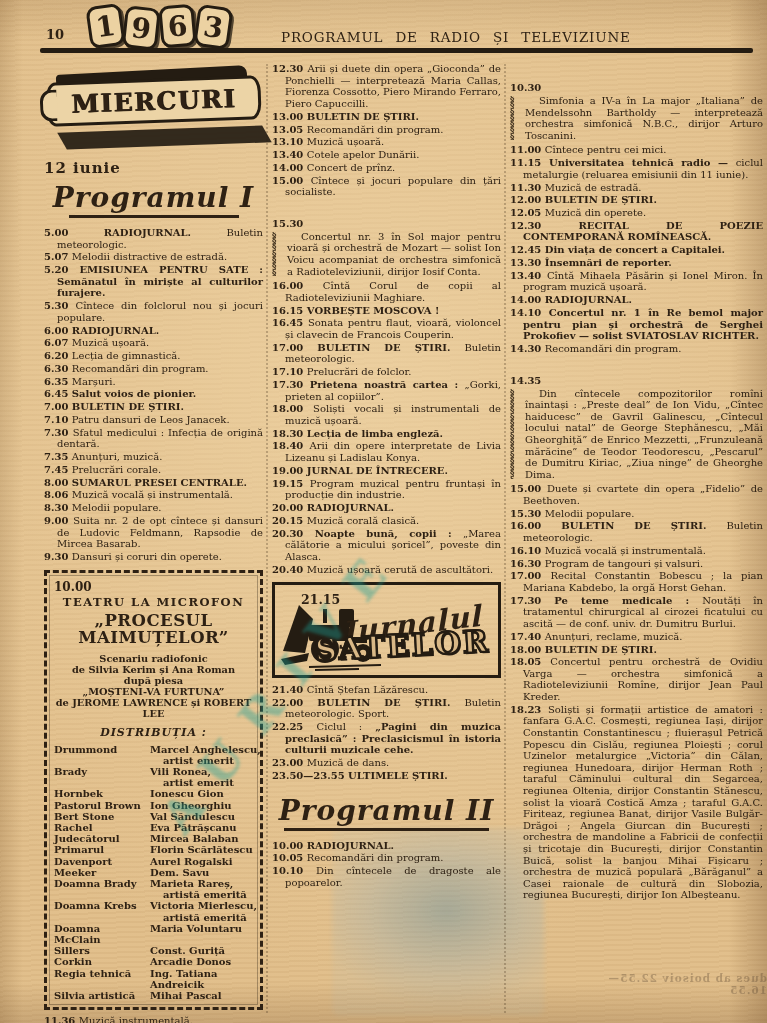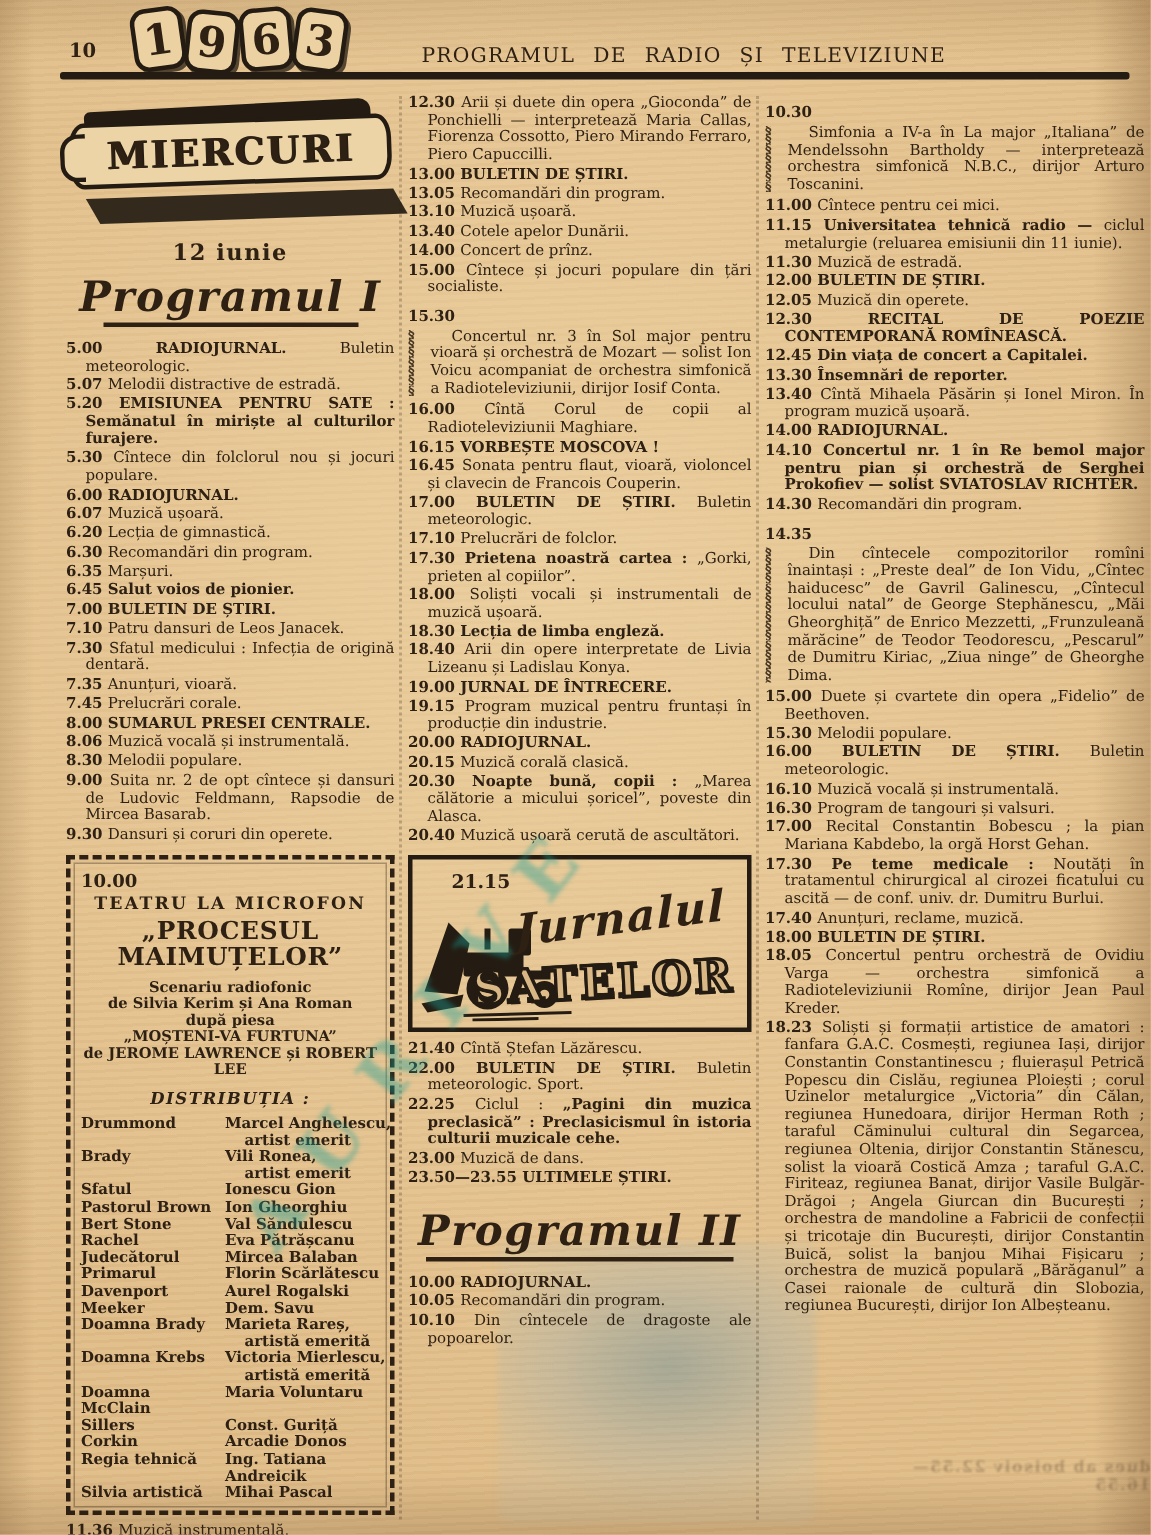--- a/index.html
+++ b/index.html
@@ -47,51 +47,51 @@
   .mier-band {
     position:absolute; top:9px; left:0; right:0; height:44px;
     background:#ecd4a6; border:3.5px solid #241c12; border-radius:10px/16px;
     transform:rotate(-2deg);
     display:flex; align-items:center; justify-content:center;
     font-size:25px; font-weight:bold; letter-spacing:1.5px;
     text-shadow:1px 0 0 #241c12;
   }
   .mier-band::before { content:""; position:absolute; left:-9px; top:4px; width:14px; height:26px; border:3.5px solid #241c12; border-right:none; border-radius:12px 0 0 12px; background:#ecd4a6; }
 
-  .date { text-align:center; font-size:15px; font-weight:bold; margin:13px 0 4px; letter-spacing:1px; }
+  .date { font-size:15px; font-weight:bold; margin:13px 0 4px; letter-spacing:1px; }
   .prog-head { font-style:italic; font-weight:bold; font-size:28px; text-align:center; margin:4px 0 1px; letter-spacing:1px; }
   .prog-rule { height:3px; background:#2e2114; margin:0 auto 9px; }
   #col1 .prog-rule { width:170px; } #col2 .prog-rule { width:205px; }
 
   
   .entries { }
   .entry { font-size:10px; line-height:11.6px; margin:1.2px 0; text-align:justify; padding-left:13px; text-indent:-13px; }
   .entry .t { font-weight:bold; }
   .entry .lead { font-weight:bold; }
-  .sq-entry { margin:8px 0 3px; }
+  .sq-entry { margin:20px 0 3px; }
   .sq-entry .t { font-weight:bold; font-size:10px; display:block; margin-bottom:2px; }
   .sq-body { position:relative; padding-left:15px; }
   .squig { position:absolute; left:0; top:1px; bottom:1px; width:9px; overflow:hidden; font-size:8.5px; line-height:6.3px; color:#463622; white-space:pre-line; font-weight:bold; }
   .sq-body p { font-size:10px; line-height:11.6px; text-align:justify; text-indent:14px; }
 
   
   .tbox { border:3px dashed #2e2114; outline:1px solid rgba(46,33,20,.35); outline-offset:-6px; padding:7px 7px 6px; margin:7px 0 5px; }
   .tbox .time { font-weight:bold; font-size:12px; }
   .tbox .kicker { text-align:center; font-weight:bold; font-size:11.5px; letter-spacing:1.5px; margin:1px 0 3px; }
   .tbox .title { text-align:center; font-weight:bold; font-size:16.5px; line-height:17.5px; letter-spacing:.5px; margin-bottom:6px; }
   .credit { text-align:center; font-size:9.8px; line-height:11px; font-weight:bold; }
   .distrib { text-align:center; font-weight:bold; font-size:11px; letter-spacing:1px; margin:7px 0 5px;font-style:italic; }
   .cast-row { display:flex; font-size:10px; line-height:11.2px; font-weight:bold; }
   .cast-role { width:90px; flex:none; }
   .cast-dots { flex:1; margin:0 3px; background-image:radial-gradient(circle, rgba(58,44,26,.85) 1px, transparent 1.3px); background-size:7px 7px; background-position:0 7px; background-repeat:repeat-x; }
   .cast-name { width:116px; flex:none; }
   .cast-note { padding-left:13px; }
 
   
-  .sbox { position:relative; border:3px solid #241c12; margin:7px 0 6px; height:118px; padding:5px 16px; }
+  .sbox { position:relative; border:3px solid #241c12; margin:7px 0 6px; height:96px; padding:5px 16px; }
   .sbox .time { position:absolute; left:26px; top:7px; font-weight:bold; font-size:12.5px; }
   .sbox svg { position:absolute; left:4px; bottom:4px; }
   .s-script { position:absolute; right:14px; top:22px; font-style:italic; font-weight:bold; font-size:29px; transform:rotate(-7deg) skewX(-6deg); letter-spacing:1px; }
   .s-caps { position:absolute; right:8px; bottom:12px; font-weight:bold; font-size:30px; letter-spacing:2px; transform:rotate(-3deg);
             color:#d9b886; -webkit-text-stroke:2.1px #241c12;
             text-shadow:1.5px 1.5px 0 #241c12, -1px -1px 0 #241c12, 1px -1px 0 #241c12, -1px 1px 0 #241c12; }
 
   
   .wm { position:absolute; left:150px; top:810px; transform:rotate(-52deg); transform-origin:left top;
         font-size:47px; font-weight:bold; letter-spacing:24px; color:rgba(24,158,148,.40);
@@ -136,21 +136,21 @@
       <div class="entry"><span class="t">5.30 </span><span>Cîntece din folclorul nou și jocuri populare.</span></div>
       <div class="entry"><span class="t">6.00 </span><span class="lead">RADIOJURNAL.</span></div>
       <div class="entry"><span class="t">6.07 </span><span>Muzică ușoară.</span></div>
       <div class="entry"><span class="t">6.20 </span><span>Lecția de gimnastică.</span></div>
       <div class="entry"><span class="t">6.30 </span><span>Recomandări din program.</span></div>
       <div class="entry"><span class="t">6.35 </span><span>Marșuri.</span></div>
       <div class="entry"><span class="t">6.45 </span><span class="lead">Salut voios de pionier.</span></div>
       <div class="entry"><span class="t">7.00 </span><span class="lead">BULETIN DE ȘTIRI.</span></div>
       <div class="entry"><span class="t">7.10 </span><span>Patru dansuri de Leos Janacek.</span></div>
       <div class="entry"><span class="t">7.30 </span><span>Sfatul medicului : Infecția de origină dentară.</span></div>
-      <div class="entry"><span class="t">7.35 </span><span>Anunțuri, vioară.</span></div>
+      <div class="entry"><span class="t">7.35 </span><span>Anunțuri, muzică.</span></div>
       <div class="entry"><span class="t">7.45 </span><span>Prelucrări corale.</span></div>
       <div class="entry"><span class="t">8.00 </span><span class="lead">SUMARUL PRESEI CENTRALE.</span></div>
       <div class="entry"><span class="t">8.06 </span><span>Muzică vocală și instrumentală.</span></div>
       <div class="entry"><span class="t">8.30 </span><span>Melodii populare.</span></div>
       <div class="entry"><span class="t">9.00 </span><span>Suita nr. 2 de opt cîntece și dansuri de Ludovic Feldmann, Rapsodie de Mircea Basarab.</span></div>
       <div class="entry"><span class="t">9.30 </span><span>Dansuri și coruri din operete.</span></div>
     </div>
 
   <div class="tbox">
     <div class="time">10.00</div>
@@ -172,21 +172,21 @@
           <span class="cast-role">Drummond</span>
           <span class="cast-dots"></span>
           <span class="cast-name">Marcel Anghelescu,<div class="cast-note">artist emerit</div></span>
         </div>
         <div class="cast-row">
           <span class="cast-role">Brady</span>
           <span class="cast-dots"></span>
           <span class="cast-name">Vili Ronea,<div class="cast-note">artist emerit</div></span>
         </div>
         <div class="cast-row">
-          <span class="cast-role">Sfatul</span>
+          <span class="cast-role">Hornbek</span>
           <span class="cast-dots"></span>
           <span class="cast-name">Ionescu Gion</span>
         </div>
         <div class="cast-row">
           <span class="cast-role">Pastorul Brown</span>
           <span class="cast-dots"></span>
           <span class="cast-name">Ion Gheorghiu</span>
         </div>
         <div class="cast-row">
           <span class="cast-role">Bert Stone</span>

